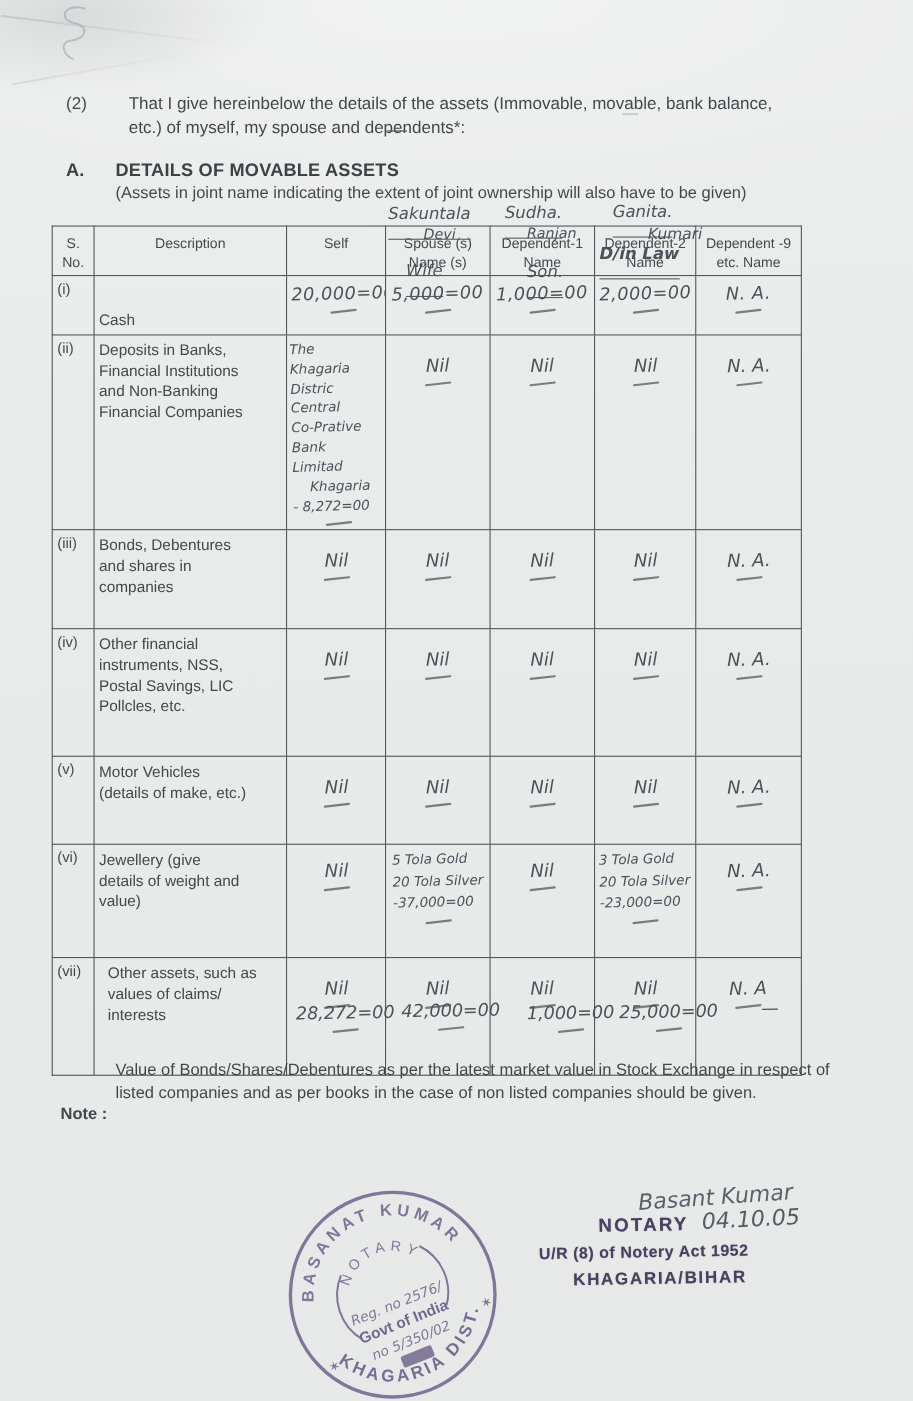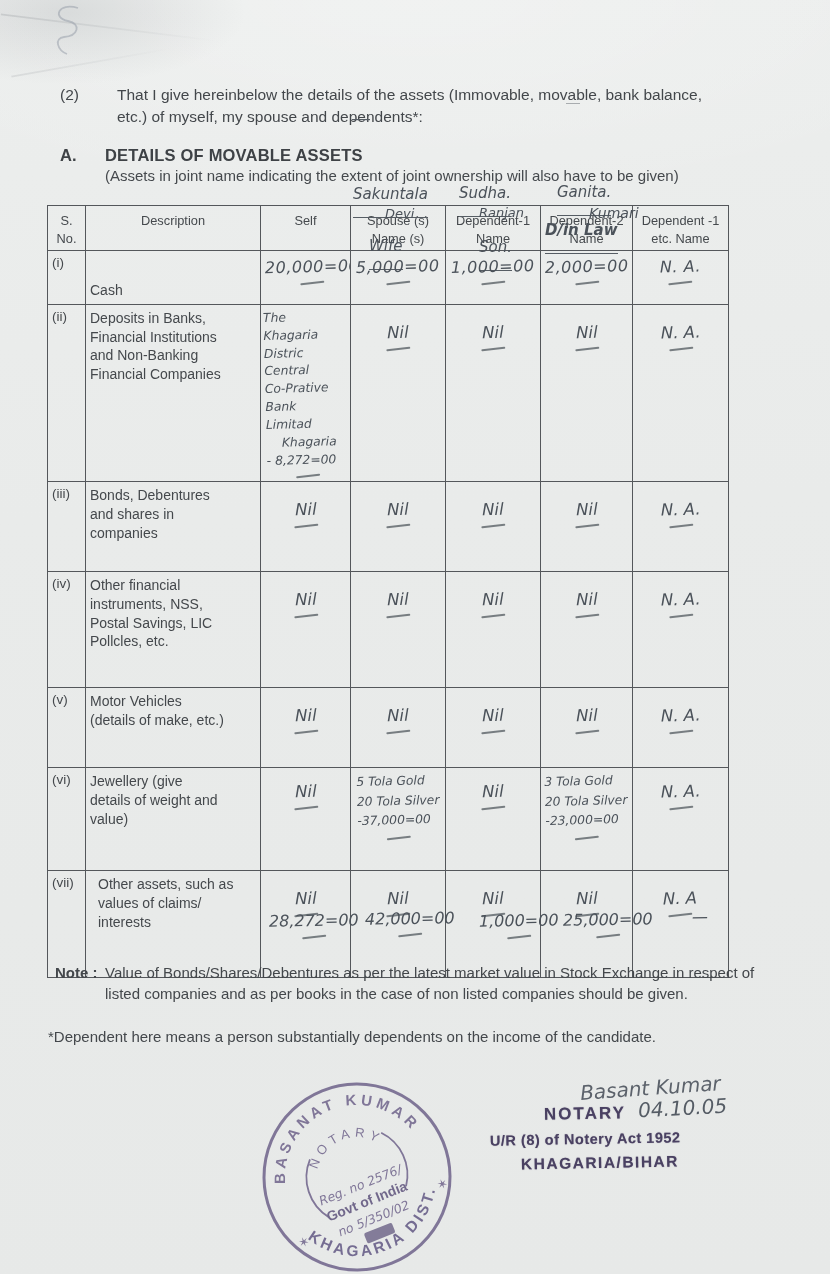--- a/index.html
+++ b/index.html
@@ -65,21 +65,21 @@
 
   
   .hw-head{position:absolute;font-family:"DejaVu Sans", cursive;font-style:italic;color:#4b525a;font-size:15px;white-space:nowrap;}
   .hw-head.u{border-bottom:1.5px solid #565d64;padding-bottom:14px;}
 
   
   .total{position:absolute;font-family:"DejaVu Sans", cursive;font-style:italic;color:#4b525a;font-size:16px;white-space:nowrap;transform:rotate(-1deg);}
 
   
   .note{position:absolute;left:55px;top:962px;width:720px;display:flex;font-size:15px;line-height:1.42;color:#43474b;}
-  .note .lbl{font-weight:bold;width:50px;flex:none;}
+  .note .lbl{font-weight:bold;width:50px;flex:none;margin-top:40px;}
   .note .txt{width:655px;}
   .dep-note{position:absolute;left:48px;top:1028px;width:740px;font-size:15px;color:#43474b;}
 
   
   .round-stamp{position:absolute;left:250px;top:1070px;opacity:.82;}
   .sig{position:absolute;left:580px;top:1076px;font-family:"DejaVu Sans", cursive;font-style:italic;
        font-size:20px;color:#5c626b;transform:rotate(-4deg);white-space:nowrap;}
   .stamp-text{position:absolute;color:#4a4162;font-weight:bold;white-space:nowrap;
        text-shadow:0 0 1px rgba(74,65,98,.55);transform:rotate(-1deg);}
   .st-notary{left:544px;top:1104px;font-size:17px;letter-spacing:2px;}
@@ -155,21 +155,21 @@
             </th>
         <th>
               <div>Dependent-1</div>
               <div class="l2">Name</div>
             </th>
         <th>
               <div>Dependent-2</div>
               <div class="l2">Name</div>
             </th>
         <th>
-              <div>Dependent -1</div>
+              <div>Dependent -9</div>
               <div class="l2">etc. Name</div>
             </th>
       </tr>
 
       <tr class="r-cash" style="height:46px">
         <td class="sno">(i)</td>
         <td class="desc" style="padding-top:30px">Cash</td>
         <td class="val c-self"><span class="hw underdash">20,000=00</span></td>
         <td class="val c-spouse"><span class="hw underdash">5,000=00</span></td>
         <td class="val c-dep1"><span class="hw underdash">1,000=00</span></td>
@@ -265,21 +265,20 @@
     <span class="total underdash" style="left:318px;top:704px;">42,000=00</span>
     <span class="total underdash" style="left:432px;top:706px;">1,000=00</span>
     <span class="total underdash" style="left:516px;top:705px;">25,000=00</span>
     <span class="total" style="left:645px;top:702px;">—</span>
   </div>
 
   <div class="note">
     <span class="lbl">Note :</span>
     <span class="txt">Value of Bonds/Shares/Debentures as per the latest market value in Stock Exchange in respect of listed companies and as per books in the case of non listed companies should be given.</span>
   </div>
-  <div class="dep-note">*Dependent here means a person substantially dependents on the income of the candidate.</div>
 
   <svg class="round-stamp" width="214" height="214" viewBox="0 0 214 214">
     <g transform="rotate(-22 107 107)" fill="#6a5e87" stroke="none">
       <circle cx="107" cy="107" r="93" fill="none" stroke="#6a5e87" stroke-width="3"></circle>
       <path id="arcTop" d="M 35 107 A 72 72 0 0 1 179 107" fill="none"></path>
       <path id="arcBot" d="M 28 107 A 79 79 0 0 0 186 107" fill="none"></path>
       <path id="arcNot" d="M 67 107 A 40 40 0 0 1 147 107" fill="none"></path>
       <path d="M 70 73 A 47 47 0 0 0 66 134" fill="none" stroke="#6a5e87" stroke-width="1.8"></path>
       <path d="M 146 75 A 47 47 0 0 1 149 134" fill="none" stroke="#6a5e87" stroke-width="1.8"></path>
       <text font-family="Liberation Sans, sans-serif" font-size="15" font-weight="bold" letter-spacing="4">

